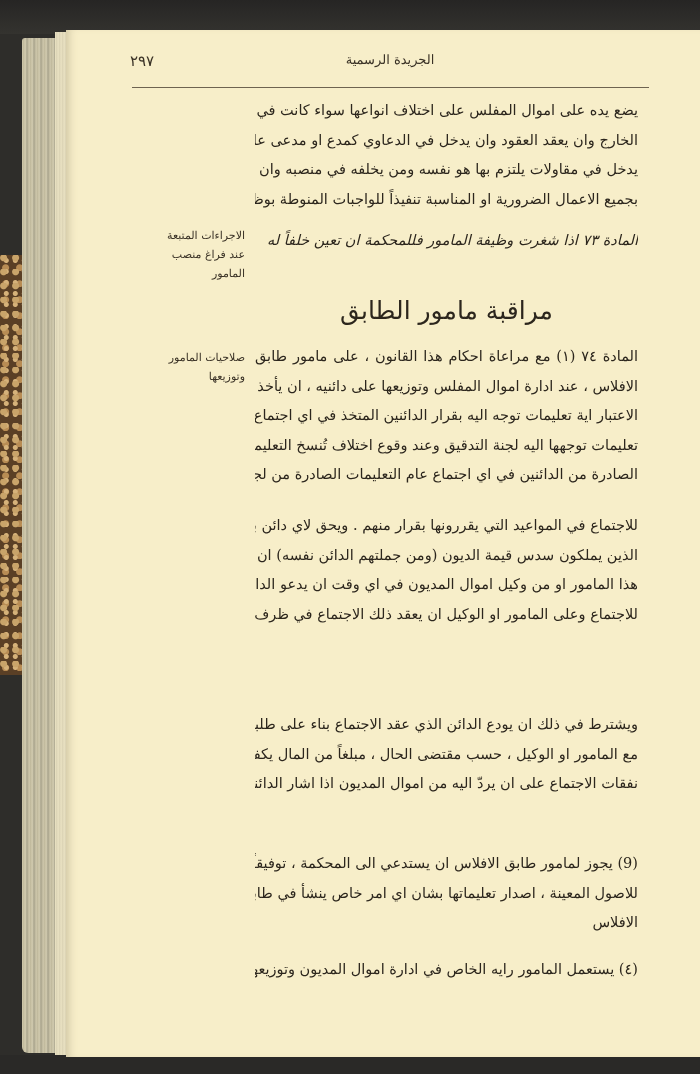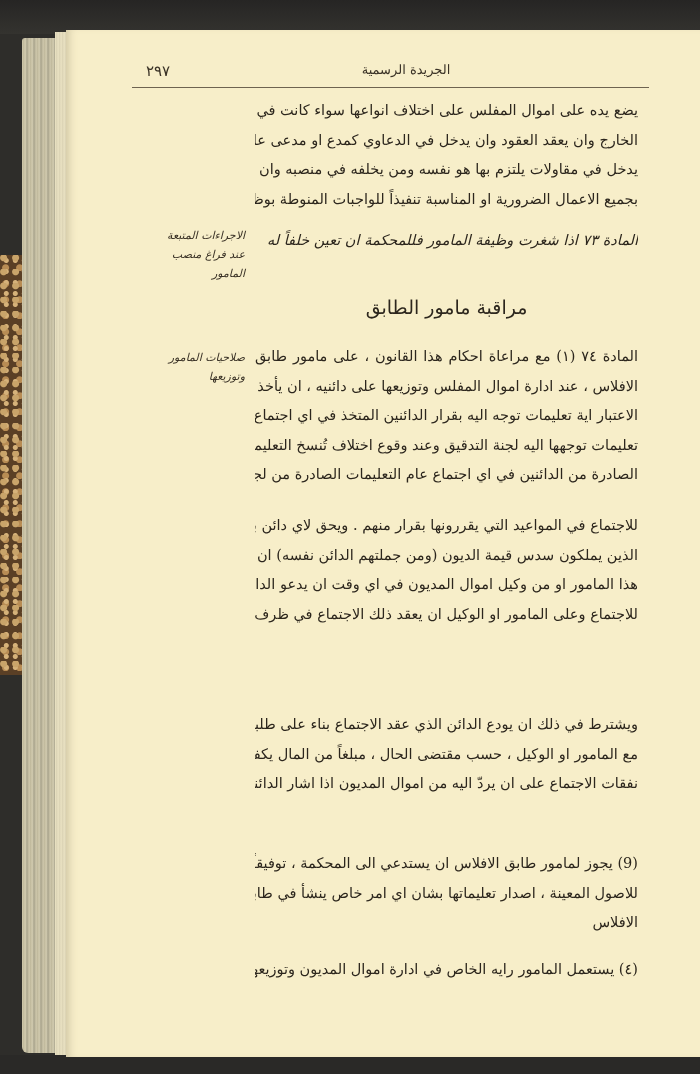--- a/index.html
+++ b/index.html
@@ -35,21 +35,21 @@
     position: absolute; left: 55px; top: 32px; width: 20px; height: 1025px;
     background: repeating-linear-gradient(90deg,
       #ece4c4 0px, #d8d0b2 2px, #efe7c8 3px);
   }
   .page {
     position: absolute; left: 66px; top: 30px; width: 634px; height: 1027px;
     background: #f7eec9;
     box-shadow: inset 8px 0 10px -6px rgba(120,110,80,0.35);
   }
   .running-head {
-    position: absolute; left: 130px; top: 62px; width: 520px; height: 24px; margin-left: 16px;
+    position: absolute; left: 130px; top: 52px; width: 520px; height: 24px;
   }
   .page-number {
     position: absolute; left: 0; top: 0; font-size: 15px; color: #3a3226;
     direction: rtl;
   }
   .journal-title {
     position: absolute; left: 0; right: 0; top: 0; text-align: center;
     font-size: 13px; color: #3a3226; direction: rtl;
   }
   .head-rule {
@@ -57,26 +57,26 @@
     background: #6e6350;
   }
   .body {
     position: absolute; left: 255px; width: 383px; direction: rtl;
     color: #2c261d; font-size: 14.5px; text-align: justify;
   }
   .line { height: 29.5px; line-height: 29.5px; white-space: nowrap; overflow: hidden; text-align-last: justify; }
   .line.last { text-align-last: right; }
   .margin-note {
     position: absolute; left: 150px; width: 95px; direction: rtl;
-    font-size: 11px; line-height: 19px; color: #3a3226; text-align: left; font-style: italic;
+    font-size: 11px; line-height: 19px; color: #3a3226; text-align: left;
   }
   .margin-note span { display: block; text-align: right; }
   .section-heading {
     position: absolute; left: 255px; width: 383px; top: 296px;
-    text-align: center; direction: rtl; font-size: 19px; color: #2c261d;
+    text-align: center; direction: rtl; font-size: 25px; color: #2c261d;
   }
 </style>
 </head>
 <body>
 
 <div class="bg-top"></div>
 <div class="marble"></div>
 <div class="page-edges"></div>
 <div class="page-edges-inner"></div>
 <div class="bg-bottom"></div>

